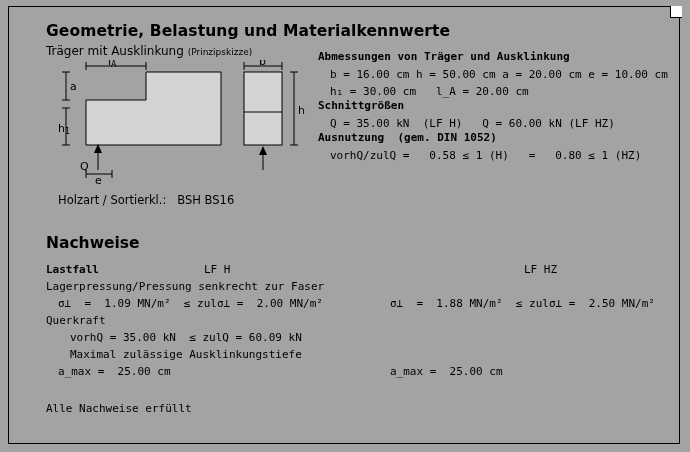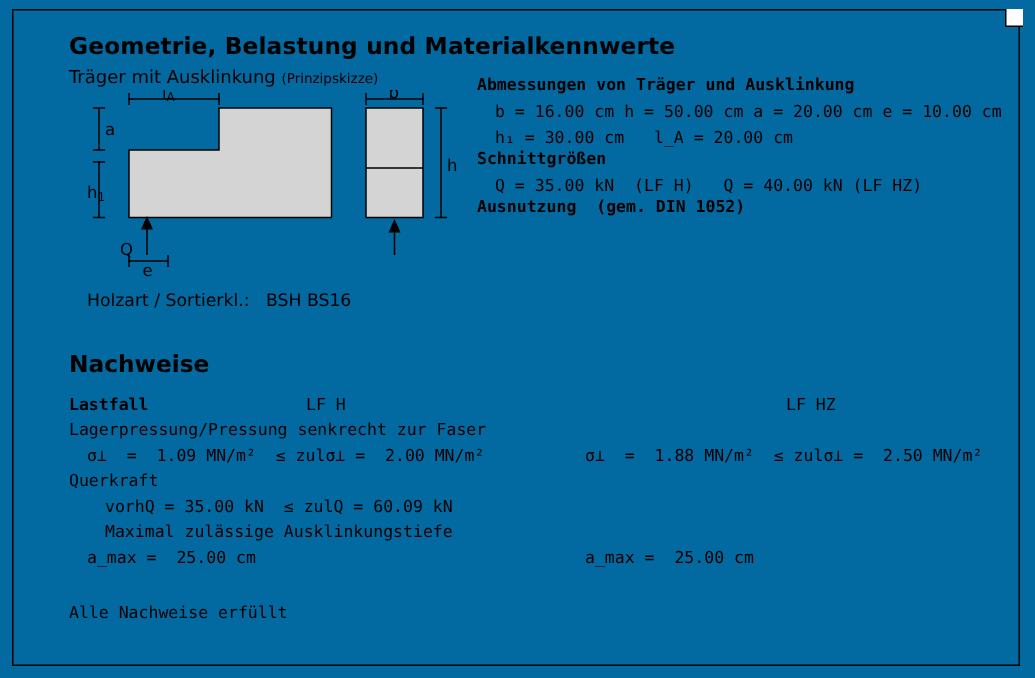--- a/index.html
+++ b/index.html
@@ -4,21 +4,21 @@
 <style>
   html, body {
     margin: 0;
     padding: 0;
     background: #ffffff;
   }
   #page {
     position: relative;
     width: 690px;
     height: 452px;
-    background: #0369a1;
+    background: #a3a3a3;
     overflow: hidden;
     font-family: "DejaVu Sans", sans-serif;
   }
   .frame {
     position: absolute;
     left: 8px;
     top: 6px;
     width: 672px;
     height: 438px;
     border: 1px solid #000000;
@@ -146,23 +146,24 @@
   <div class="subtitle">
     <span>Träger mit Ausklinkung</span>
     <span class="small">(Prinzipskizze)</span>
   </div>
 
   <div class="blk-head r-abm-head">Abmessungen von Träger und Ausklinkung</div>
   <div class="mono r-l1">b = 16.00 cm h = 50.00 cm a = 20.00 cm e = 10.00 cm</div>
   <div class="mono r-l2">h₁ = 30.00 cm   l_A = 20.00 cm</div>
 
   <div class="blk-head r-sg-head">Schnittgrößen</div>
-  <div class="mono r-l3">Q = 35.00 kN  (LF H)   Q = 40.00 kN (LF HZ)</div>
+  <div class="mono r-l3">Q = 35.00 kN  (LF H)   Q = 60.00 kN (LF HZ)</div>
 
   <div class="blk-head r-au-head">Ausnutzung  (gem. DIN 1052)</div>
+  <div class="mono r-l4">vorhQ/zulQ =   0.58 ≤ 1 (H)   =   0.80 ≤ 1 (HZ)</div>
 
   <div class="sketch">
     <svg width="260" height="125" viewBox="0 0 260 125">
 
       <polygon class="shape-fill" points="40,40 100,40 100,12 175,12 175,85 40,85"></polygon>
 
       <rect class="shape-fill" x="198" y="12" width="38" height="73"></rect>
       <line class="thin" x1="198" y1="52" x2="236" y2="52"></line>
 
       <line class="thin" x1="40" y1="6" x2="100" y2="6"></line>

